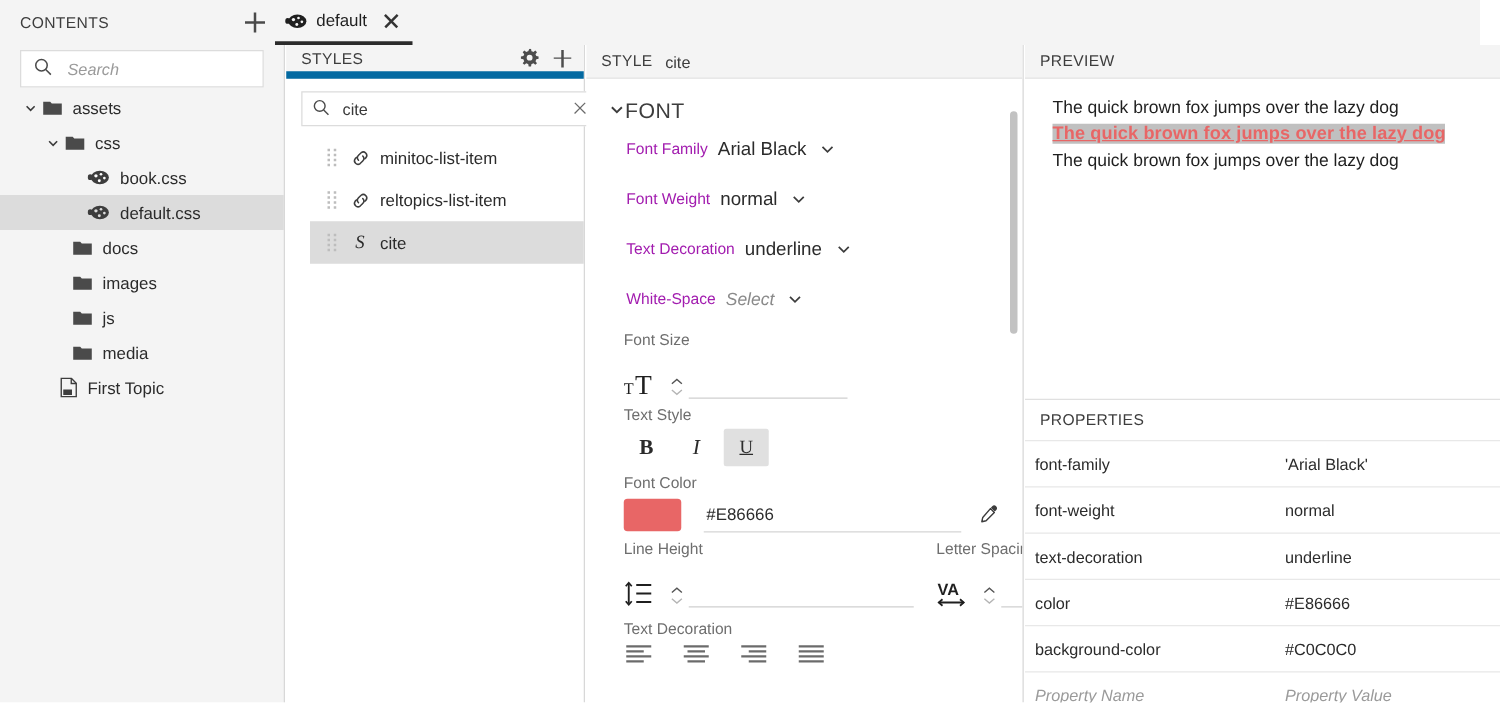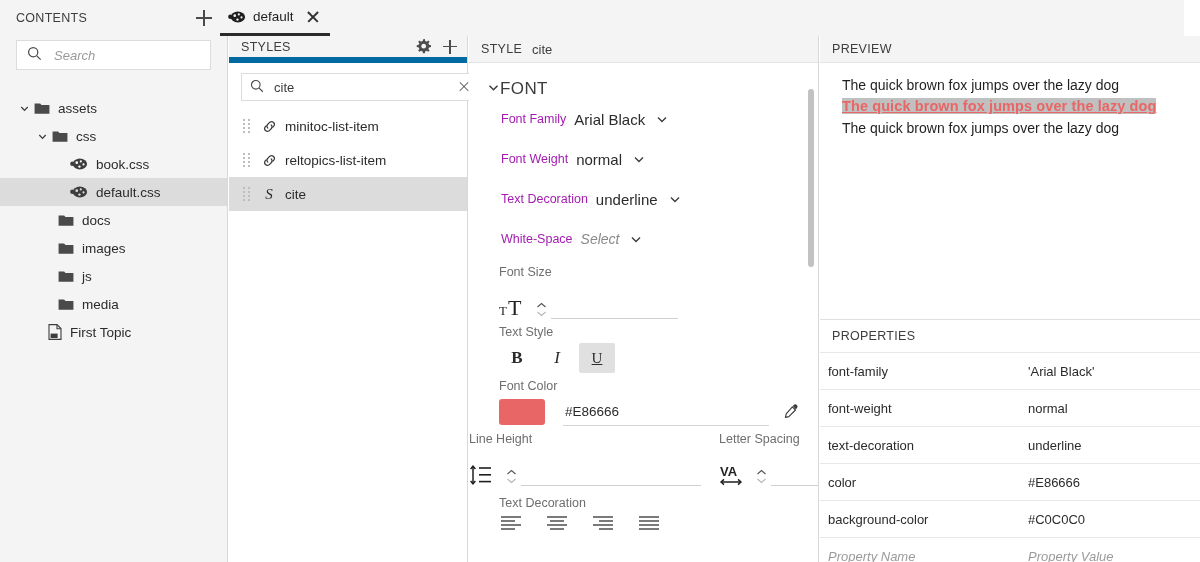--- a/index.html
+++ b/index.html
@@ -73,21 +73,21 @@
     flex: 1;
     font-family: "Liberation Sans", sans-serif;
     font-size: 13px;
     font-style: italic;
     color: #555;
     background: transparent;
     min-width: 0;
   }
   .search-box input::placeholder { color: #9a9a9a; font-style: italic; }
 
-  .tree { margin-top: 24px; }
+  .tree { margin-top: 2px; }
   .tree-row {
     display: flex;
     align-items: center;
     height: 28px;
     font-size: 13.5px;
     color: #2b2b2b;
     cursor: default;
     padding-right: 8px;
   }
   .tree-row.selected { background: #dcdcdc; }
@@ -196,21 +196,21 @@
     margin-left: 6px; cursor: pointer;
   }
   .clear-x::before, .clear-x::after {
     content: ""; position: absolute; left: 0; top: 5px;
     width: 12px; height: 1.3px; background: #6a6a6a;
   }
   .clear-x::before { transform: rotate(45deg); }
   .clear-x::after  { transform: rotate(-45deg); }
   .filter-icon { margin-left: 12px; cursor: pointer; display: flex; }
 
-  .style-list { margin-top: 8px; }
+  .style-list { margin-top: 8px; margin-left: 19px; }
   .style-row {
     display: flex; align-items: center;
     height: 34px;
     padding-left: 12px;
     font-size: 13.5px;
     color: #2b2b2b;
     cursor: pointer;
   }
   .style-row.selected { background: #dcdcdc; }
   .drag-dots {
@@ -339,21 +339,21 @@
     outline: none;
     background: transparent;
     font-family: "Liberation Sans", sans-serif;
     font-size: 13.5px;
     color: #2b2b2b;
     height: 26px;
     min-width: 0;
   }
   .eyedropper { margin-left: 14px; flex: none; cursor: pointer; display: flex; }
 
-  .two-col { display: flex; padding-right: 20px; margin-top: 6px; }
+  .two-col { display: flex; padding-left: 30px; padding-right: 20px; margin-top: 6px; }
   .two-col > div { flex: 1; }
   .two-col > div + div { margin-left: 18px; }
 
   .align-row { display: flex; gap: 22px; margin-top: 4px; }
   .align-btn { cursor: pointer; display: flex; }
 
   
   .preview-panel {
     position: absolute;
     left: 820px; top: 36px;

